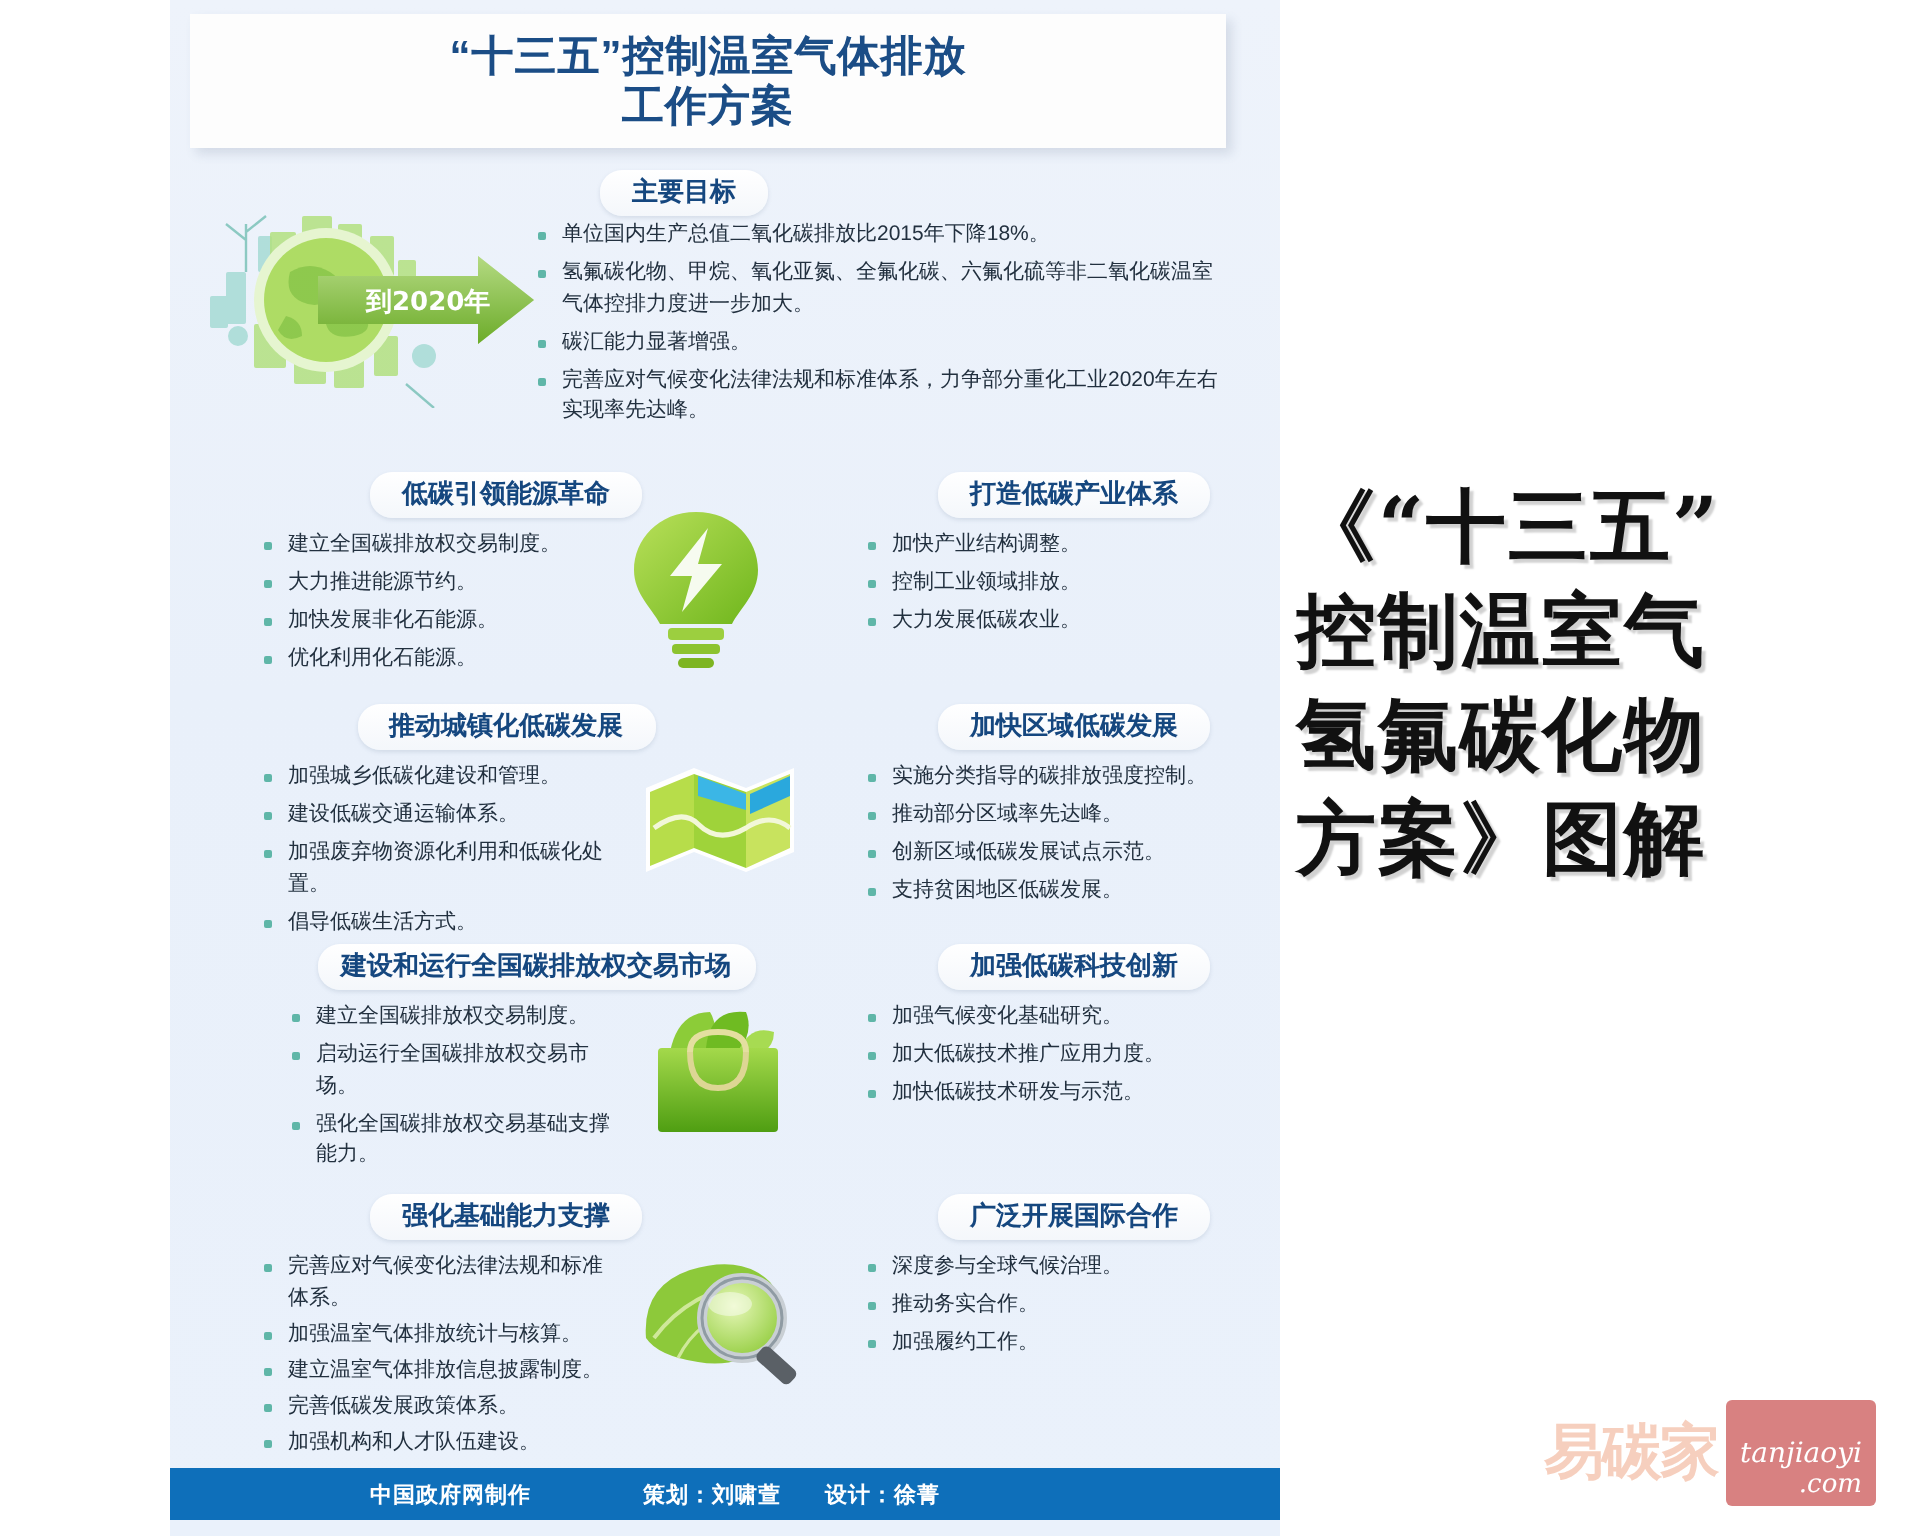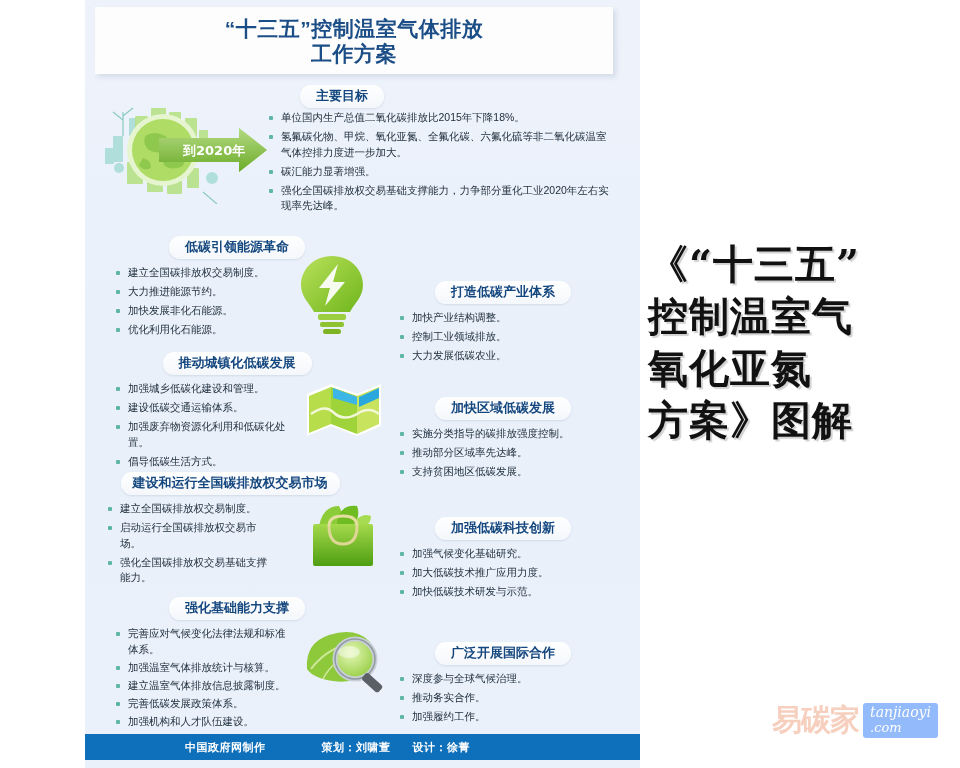--- a/index.html
+++ b/index.html
@@ -10,21 +10,21 @@
     overflow: hidden;
   }
   #root { position: relative; width: 960px; height: 768px; }
 
   
   .poster {
     position: absolute; left: 85px; top: 0; width: 555px; height: 768px;
     background: linear-gradient(180deg,#eef3fb 0%,#e9f0fa 45%,#eaf1fb 100%);
     overflow: hidden;
   }
-  .poster-inner { position: relative; width: 100%; height: 100%; }
+  .poster-inner { position: relative; width: 100%; height: 100%; padding-left: 16px; }
 
   
   .title-card {
     position: absolute; left: 10px; top: 7px; width: 518px; height: 67px;
     background: #fdfdfd;
     box-shadow: 3px 3px 5px rgba(80,100,130,.16);
     display: flex; align-items: center; justify-content: center;
   }
   .title-card h1 {
     font-size: 21px; line-height: 25px; font-weight: bold;
@@ -62,21 +62,21 @@
   .goals-pill { position: absolute; left: 215px; top: 3px; }
   .goals-list { position: absolute; left: 183px; top: 28px; width: 348px; }
   .goals-list li { font-size: 10.5px; line-height: 15px; margin-bottom: 6px; }
 
   
   .globe-art { position: absolute; left: 14px; top: 14px; width: 172px; height: 108px; }
 
   
   .row { position: absolute; width: 555px; }
   .col-l { position: absolute; left: 16px; width: 272px; }
-  .col-r { position: absolute; left: 300px; width: 236px; margin-top: 45px; }
+  .col-r { position: absolute; left: 318px; width: 236px; }
   .col-head { margin-bottom: 6px; text-align: center; }
   .col-body { padding-left: 14px; }
 
   
   .art { position: absolute; }
 
   
   .footer {
     position: absolute; left: 0; bottom: 8px; width: 618px; height: 26px;
     background: #0e6fba;
@@ -99,26 +99,26 @@
   
   .watermark {
     position: absolute; left: 772px; top: 700px;
     display: flex; align-items: center; opacity: .55;
   }
   .wm-cn {
     font-size: 30px; font-weight: bold; color: #f0a989;
     font-family: "DejaVu Sans", sans-serif; letter-spacing: -1px;
   }
   .wm-box {
-    margin-left: 4px; background: #3b82f6; border-radius: 3px;
-    padding: 2px 7px 3px 7px; color: #ffffff;
+    margin-left: 4px; background: #b91c1c; border-radius: 3px;
+    padding: 20px 7px 3px 7px; color: #ffffff;
     font-family: "DejaVu Serif", serif; font-style: italic;
     font-size: 14px; line-height: 15px; text-align: left;
   }
-  .wm-box .d2 { font-size: 13px; display: block; }
+  .wm-box .d2 { font-size: 13px; display: block; text-align: right; }
 </style>
 </head>
 <body>
 
 <div id="root">
 
   <div class="poster">
     <div class="poster-inner">
 
       <div class="title-card">
@@ -178,21 +178,21 @@
         </svg>
 
         <div class="goals-pill">
           <span class="pill">主要目标</span>
         </div>
 
         <ul class="bl goals-list">
           <li>单位国内生产总值二氧化碳排放比2015年下降18%。</li>
           <li>氢氟碳化物、甲烷、氧化亚氮、全氟化碳、六氟化硫等非二氧化碳温室气体控排力度进一步加大。</li>
           <li>碳汇能力显著增强。</li>
-          <li>强化全国碳排放权交易基础支撑能力，力争部分重化工业2020年左右实现率先达峰。</li>
+          <li>完善应对气候变化法律法规和标准体系，力争部分重化工业2020年左右实现率先达峰。</li>
         </ul>
       </div>
 
       <div class="row" style="top:236px;height:112px;">
         <div class="col-l">
           <div class="col-head">
             <span class="pill">低碳引领能源革命</span>
           </div>
           <ul class="bl col-body">
             <li>建立全国碳排放权交易制度。</li>
@@ -239,37 +239,38 @@
             <li>倡导低碳生活方式。</li>
           </ul>
         </div>
         <div class="col-r">
           <div class="col-head">
             <span class="pill">加快区域低碳发展</span>
           </div>
           <ul class="bl col-body">
             <li>实施分类指导的碳排放强度控制。</li>
             <li>推动部分区域率先达峰。</li>
+            <li>创新区域低碳发展试点示范。</li>
             <li>支持贫困地区低碳发展。</li>
           </ul>
         </div>
 
         <svg class="art" style="left:218px;top:26px;width:82px;height:64px;" viewBox="0 0 82 64">
           <path d="M4 16 L28 6 L54 16 L78 6 L78 48 L54 58 L28 48 L4 58 Z" fill="#ffffff"></path>
           <path d="M6 18 L28 9 L28 46 L6 55 Z" fill="#b7dd4a"></path>
           <path d="M28 9 L54 18 L54 56 L28 46 Z" fill="#9fd33a"></path>
           <path d="M54 18 L76 9 L76 46 L54 56 Z" fill="#c8e35e"></path>
           <path d="M30 10 L54 19 L54 27 L30 20 Z" fill="#3bb6e6"></path>
           <path d="M56 19 L76 10 L76 20 L56 29 Z" fill="#2aa8dd"></path>
           <path d="M8 36 q14 -10 22 -2 q10 10 24 2 q12 -8 22 0" stroke="#f2f7d8" stroke-width="2.5" fill="none"></path>
         </svg>
       </div>
 
       <div class="row" style="top:472px;height:112px;">
-        <div class="col-l" style="left:0;width:290px;">
+        <div class="col-l" style="left:22px;width:290px;">
           <div class="col-head">
             <span class="pill wide">建设和运行全国碳排放权交易市场</span>
           </div>
           <ul class="bl col-body" style="width:186px;padding-left:22px;">
             <li>建立全国碳排放权交易制度。</li>
             <li>启动运行全国碳排放权交易市场。</li>
             <li>强化全国碳排放权交易基础支撑能力。</li>
           </ul>
         </div>
         <div class="col-r">
@@ -347,21 +348,21 @@
         <span class="f2">策划：刘啸萱</span>
         <span class="f3">设计：徐菁</span>
       </div>
 
     </div>
   </div>
 
   <div class="caption">
     <div>《“十三五”</div>
     <div>控制温室气</div>
-    <div>氧化亚氮</div>
+    <div>氢氟碳化物</div>
     <div>方案》图解</div>
   </div>
 
   <div class="watermark">
     <span class="wm-cn">易碳家</span>
     <span class="wm-box">
       <span class="d1">tanjiaoyi</span>
       <span class="d2">.com</span>
     </span>
   </div>

